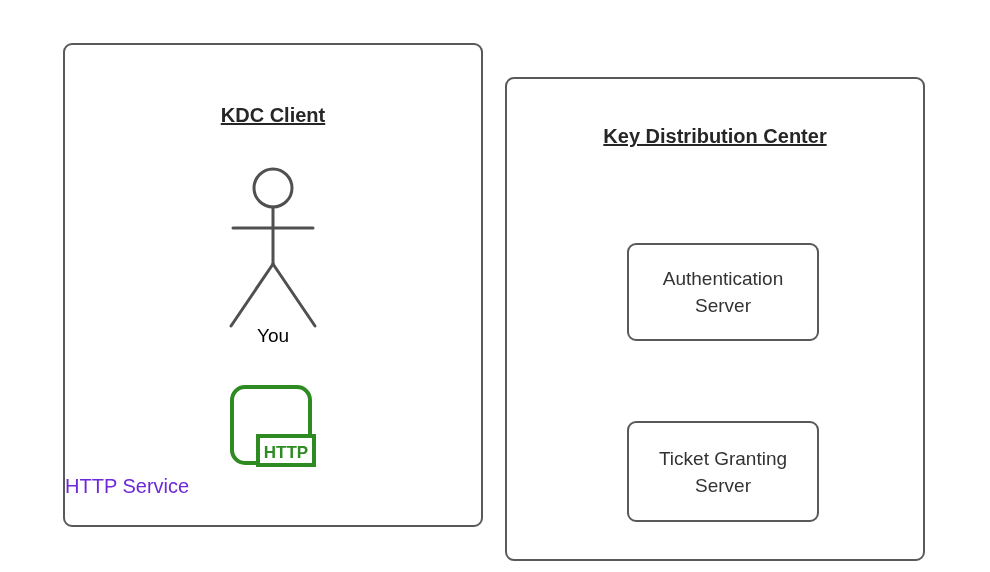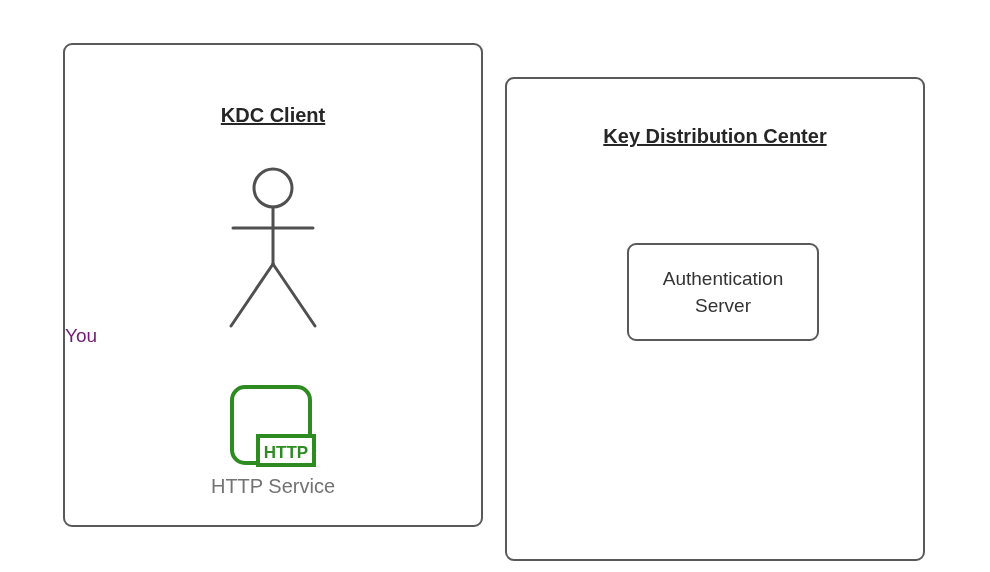--- a/index.html
+++ b/index.html
@@ -50,38 +50,38 @@
     position: absolute;
     top: 117px;
     left: 50%;
     transform: translateX(-50%);
   }
   .actor-label {
     position: absolute;
     top: 280px;
     left: 0;
     right: 0;
-    text-align: left;
+    text-align: center;
     font-size: 19px;
-    color: #701a75;
+    color: #000000;
   }
   .service-svg {
     position: absolute;
     top: 338px;
     left: 50%;
     transform: translateX(-50%);
   }
   .service-label {
     position: absolute;
     top: 430px;
     left: 0;
     right: 0;
-    text-align: center;
+    text-align: left;
     font-size: 20px;
-    color: #737373;
+    color: #6d28d9;
   }
   .server-box {
     position: absolute;
     left: 120px;
     width: 192px;
     border: 2px solid #595959;
     border-radius: 9px;
     background: #ffffff;
     box-sizing: border-box;
     display: flex;
@@ -130,15 +130,18 @@
     <div class="service-label">HTTP Service</div>
   </div>
 
   <div class="panel panel-right">
     <div class="panel-title">Key Distribution Center</div>
 
     <div class="server-box auth">
       <span>Authentication Server</span>
     </div>
 
+    <div class="server-box ticket">
+      <span>Ticket Granting Server</span>
+    </div>
   </div>
 
 </div>
 
 </body></html>

